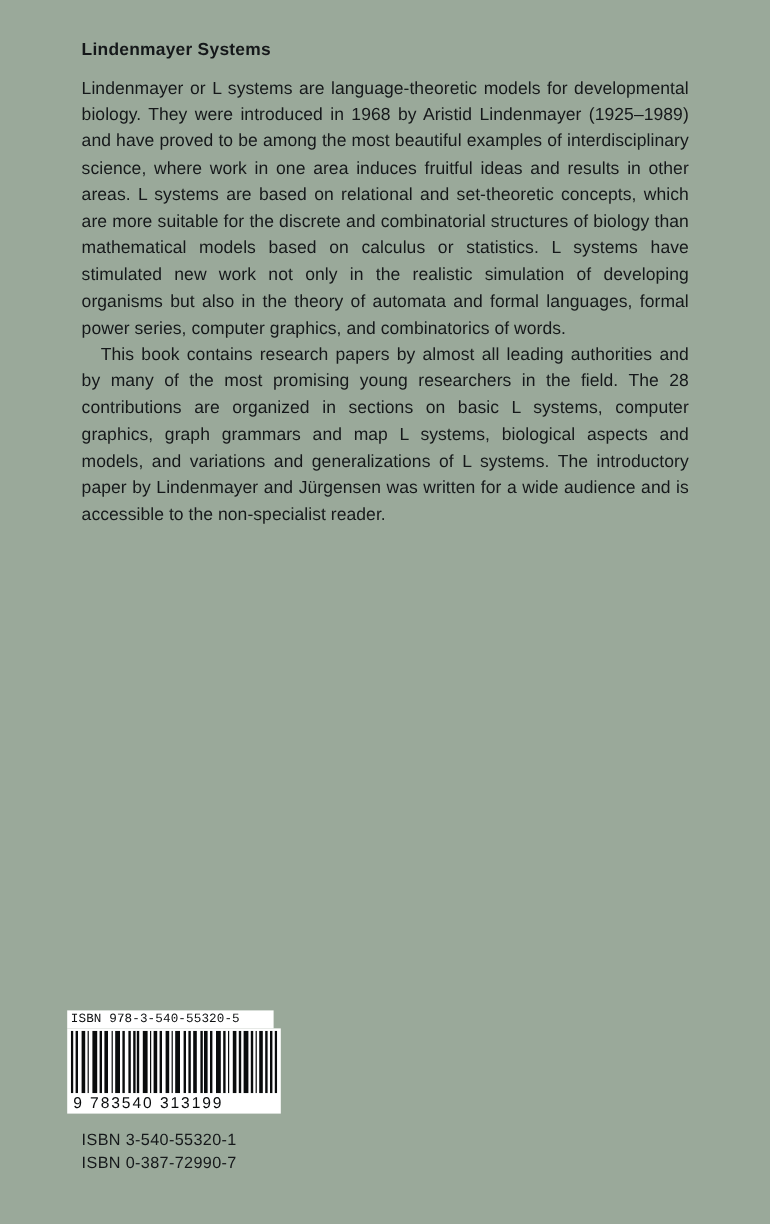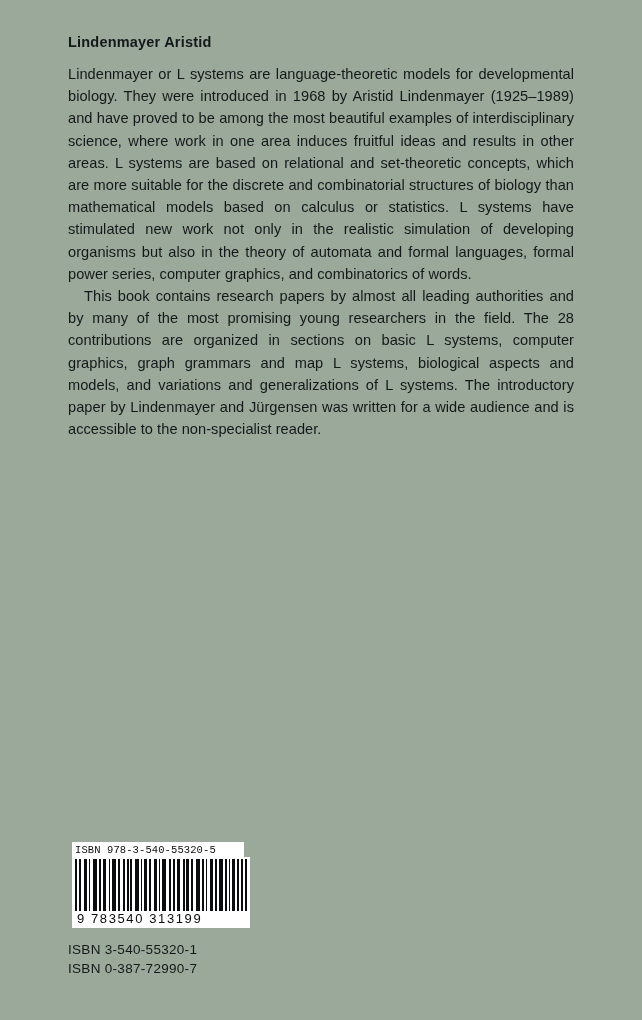--- a/index.html
+++ b/index.html
@@ -41,21 +41,21 @@
     text-align: justify;
     text-justify: inter-word;
     letter-spacing: 0.05px;
   }
   .blurb p.indent {
     text-indent: 16px;
   }
   
   .barcode-block {
     position: absolute;
-    left: 72px;
+    left: 56px;
     top: 842px;
     width: 202px;
   }
   .isbn-top {
     font-family: "Liberation Mono", monospace;
     font-size: 10.5px;
     color: #0d0f10;
     background: #ffffff;
     padding: 2px 3px 1px 3px;
     letter-spacing: 0.1px;
@@ -100,21 +100,21 @@
     letter-spacing: 0.3px;
   }
   .isbn-lines div { white-space: nowrap; }
 </style>
 </head>
 <body>
 
 <div class="page">
 
   <div class="content">
-    <h1 class="book-title">Lindenmayer Aristid</h1>
+    <h1 class="book-title">Lindenmayer Systems</h1>
     <div class="blurb">
       <p>Lindenmayer or L systems are language-theoretic models for developmental biology. They were introduced in 1968 by Aristid Lindenmayer (1925–1989) and have proved to be among the most beautiful examples of interdisciplinary science, where work in one area induces fruitful ideas and results in other areas. L systems are based on relational and set-theoretic concepts, which are more suitable for the discrete and combinatorial structures of biology than mathematical models based on calculus or statistics. L systems have stimulated new work not only in the realistic simulation of developing organisms but also in the theory of automata and formal languages, formal power series, computer graphics, and combinatorics of words.</p>
       <p class="indent">This book contains research papers by almost all leading authorities and by many of the most promising young researchers in the field. The 28 contributions are organized in sections on basic L systems, computer graphics, graph grammars and map L systems, biological aspects and models, and variations and generalizations of L systems. The introductory paper by Lindenmayer and Jürgensen was written for a wide audience and is accessible to the non-specialist reader.</p>
     </div>
   </div>
 
   <div class="barcode-block">
     <span class="isbn-top">ISBN  978-3-540-55320-5</span>
     <div class="barcode-wrap">
       <div class="bars">

